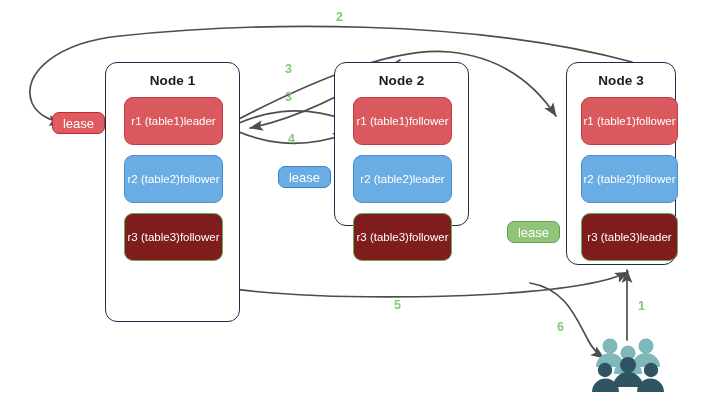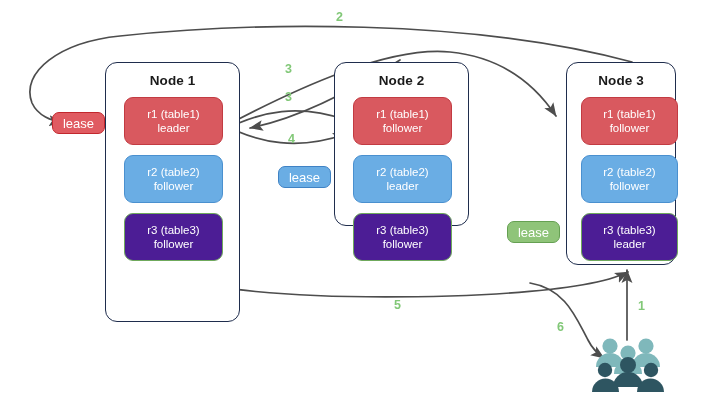--- a/index.html
+++ b/index.html
@@ -28,33 +28,32 @@
     font-size:13.5px;
     font-weight:bold;
     color:#1a1a1a;
     letter-spacing:.1px;
   }
   .replica{
     position:absolute;
     box-sizing:border-box;
     border-radius:9px;
     display:flex;
-    flex-direction:column;
     align-items:center;
     justify-content:center;
     color:#ffffff;
     font-size:11.5px;
     line-height:14px;
     text-align:center;
     border:1.4px solid rgba(0,0,0,0.22);
   }
   .replica span{display:block;}
   .rep-red{background:#d9595f;border-color:#c23b42;}
   .rep-blue{background:#6aade4;border-color:#4a90cf;}
-  .rep-green{background:#4c1d95;border-color:#6fa95c;}
+  .rep-green{background:#7f1d1d;border-color:#6fa95c;}
 
   .lease{
     position:absolute;
     box-sizing:border-box;
     border-radius:7px;
     display:flex;align-items:center;justify-content:center;
     font-size:13px;
     color:#ffffff;
     z-index:3;
     border:1.4px solid rgba(0,0,0,0.25);

